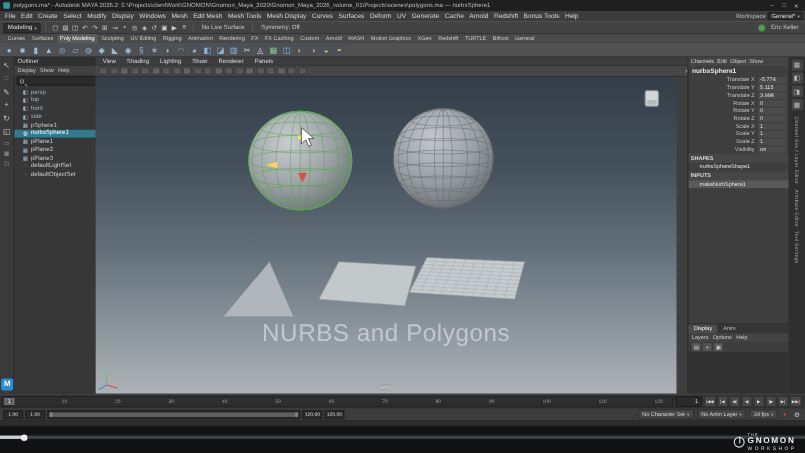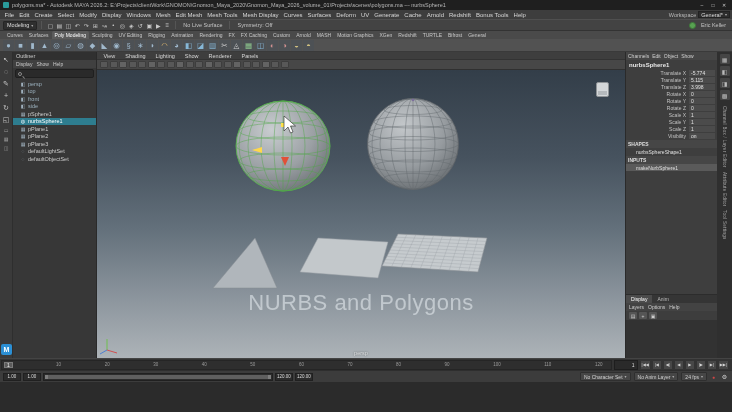--- a/index.html
+++ b/index.html
@@ -45,21 +45,21 @@
 .out-search{height:9px;margin:1px 2px;background:#2a2a2a;border:1px solid #1f1f1f;border-radius:2px;display:flex;align-items:center;gap:2px;padding:0 2px}
 .mag{width:4px;height:4px;border:1px solid #8a8a8a;border-radius:50%;position:relative;flex:none}
 .mag::after{content:"";position:absolute;width:1px;height:2.5px;background:#8a8a8a;left:3.6px;top:3.4px;transform:rotate(-45deg)}
 .out-list{flex:1;overflow:hidden;padding-top:1px}
 .out-item{height:7.5px;display:flex;align-items:center;gap:2px;padding-left:7px;color:#cbcbcb;white-space:nowrap}
 .out-item.camera{color:#9db3c0}
 .out-item.selected{background:#2e7d8f;color:#fff}
 .out-ico{width:6px;text-align:center;font-size:5px;color:#9fb0bd}
 .out-item.selected .out-ico{color:#e8f4f8}
 
-.viewport{position:absolute;left:97px;top:52px;width:600px;height:306px;background:#3f3f3f}
+.viewport{position:absolute;left:87px;top:52px;width:600px;height:306px;background:#3f3f3f}
 .vp-menus{height:8px;background:#3e3e3e;display:flex;align-items:center;gap:5px;padding:0 4px;font-size:5.5px;color:#d2d2d2;border-bottom:1px solid #333}
 .vp-toolbar{height:10px;background:#474747;display:flex;align-items:center;gap:2px;padding:0 3px;border-bottom:1px solid #303030}
 .vp-icons{display:flex;align-items:center;gap:1.5px}
 .vp-icon{width:8px;height:7px;background:#585858;border-radius:1px;border:1px solid #3d3d3d;flex:none}
 .vp-icon:nth-child(3n){background:#636363}
 .colorspace{font-size:4.5px;color:#b5b5b5;padding-right:2px;white-space:nowrap}
 .vp-canvas{position:absolute;left:0;top:18px;width:528px;height:288px;background:linear-gradient(180deg,#333e49 0%,#46525e 30%,#63707b 55%,#8d969e 80%,#adb3b8 100%);overflow:hidden}
 .watermark{position:absolute;left:0;right:0;top:220px;text-align:center;font-size:22px;color:rgba(235,240,244,0.55);letter-spacing:.5px;z-index:1}
 .scene-svg{position:absolute;left:0;top:0;z-index:2}
 .viewcube{position:absolute;right:16px;top:12px;width:13px;height:15px;background:#d4d7d9;border:1px solid #8f9396;border-radius:2px;z-index:3}
@@ -586,14 +586,29 @@
         </span>
         <span class="dd">
           <span class="dd-text">24 fps</span>
           <span class="caret">▾</span>
         </span>
       </span>
     <span class="rr-icon autokey">●</span>
     <span class="rr-icon">⚙</span>
   </div>
 
+  <div class="videostrip">
+    <div class="help-line"></div>
+    <div class="vtrack">
+      <div class="vplayed" id="vplayed" style="width: 3%;"></div>
+      <div class="vhandle" id="vhandle" style="left: calc(3% - 3px);"></div>
+    </div>
+    <div class="logo">
+      <span class="logo-mark"></span>
+      <span class="logo-text">
+        <span class="logo-the">THE</span>
+        <span class="logo-gnomon">GNOMON</span>
+        <span class="logo-workshop">WORKSHOP</span>
+      </span>
+    </div>
+  </div>
 
 </div>
 
 </body></html>

